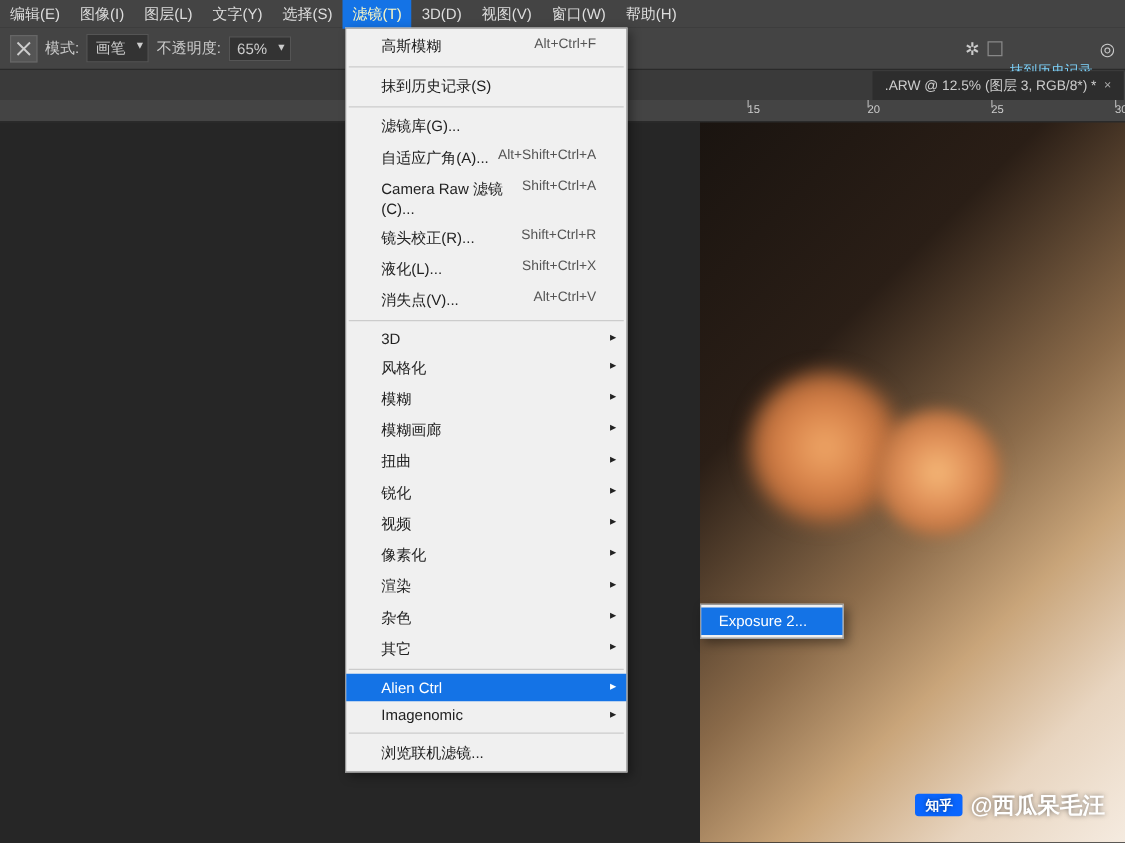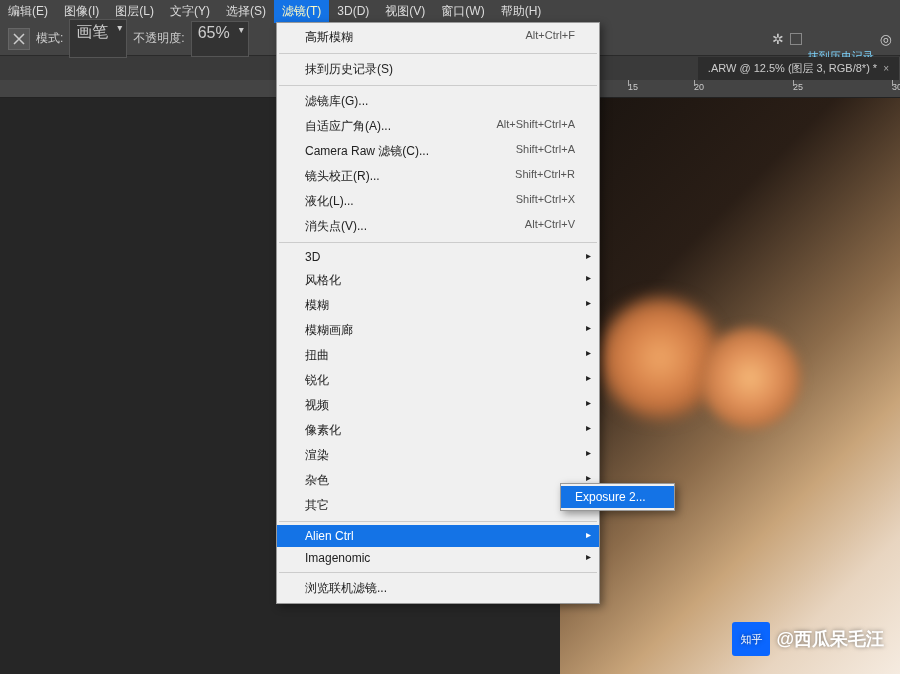--- a/index.html
+++ b/index.html
@@ -5,53 +5,53 @@
     * { margin: 0; padding: 0; box-sizing: border-box; font-family: "Microsoft YaHei", Arial, sans-serif; }
     body { background: #2a2a2a; color: #ccc; font-size: 12px; width: 900px; height: 674px; overflow: hidden; position: relative; }
     
     .menubar { background: #444; height: 22px; display: flex; align-items: center; padding-left: 0; }
     .menubar-item { padding: 3px 8px; cursor: default; color: #ddd; font-size: 12px; }
     .menubar-item.active { background: #1473e6; color: #fef9c3; }
     
     .toolbar { background: #444; height: 34px; display: flex; align-items: center; padding: 0 8px; gap: 6px; border-bottom: 1px solid #2a2a2a; }
     .toolbar-icon { width: 22px; height: 22px; background: #555; border: 1px solid #666; display: flex; align-items: center; justify-content: center; }
     .toolbar-label { color: #ccc; font-size: 12px; }
-    .toolbar-dropdown { background: #333; border: 1px solid #555; padding: 2px 18px 14px 6px; color: #ccc; font-size: 16px; position: relative; }
+    .toolbar-dropdown { background: #333; border: 1px solid #555; padding: 2px 18px 2px 6px; color: #ccc; font-size: 12px; position: relative; }
     .toolbar-dropdown::after { content: "▾"; position: absolute; right: 4px; top: 2px; font-size: 10px; }
     .toolbar-gear { color: #ccc; font-size: 14px; margin-left: auto; }
     .checkbox-empty { width: 12px; height: 12px; border: 1px solid #888; display: inline-block; vertical-align: middle; }
     .toolbar-checklabel { color: #7dd3fc; font-size: 11px; margin-top: 36px; }
     .toolbar-target { color: #ccc; font-size: 14px; }
     
     .tab-bar { background: #3a3a3a; height: 24px; display: flex; align-items: center; padding-left: 0; justify-content: flex-end; }
     .tab { background: #2d2d2d; padding: 4px 10px; color: #ccc; font-size: 11px; border-right: 1px solid #444; display: flex; align-items: center; gap: 6px; }
     .tab-close { font-size: 10px; color: #aaa; }
     
     .ruler-h { background: #444; height: 18px; position: relative; border-bottom: 1px solid #222; }
     .ruler-tick { position: absolute; top: 0; color: #ccc; font-size: 9px; padding-top: 2px; }
     .ruler-tick::before { content: ""; position: absolute; left: 0; top: 0; width: 1px; height: 6px; background: #aaa; }
     
     .canvas-area { position: relative; background: #262626; height: 576px; }
     .photo { position: absolute; left: 560px; top: 0; width: 340px; height: 576px; background: linear-gradient(135deg, #1a1410 0%, #2a1e16 30%, #8b6b4a 55%, #c9a57a 70%, #e8d5c0 85%, #f5ebe0 100%); }
     .photo::before { content: ""; position: absolute; left: 40px; top: 200px; width: 120px; height: 120px; background: radial-gradient(circle, #f0a868 0%, #d8834a 40%, #a05a2e 80%, transparent 100%); border-radius: 50%; filter: blur(8px); }
     .photo::after { content: ""; position: absolute; left: 140px; top: 230px; width: 100px; height: 100px; background: radial-gradient(circle, #f5b878 0%, #e09058 40%, #b06838 80%, transparent 100%); border-radius: 50%; filter: blur(6px); }
     
-    .dropdown-menu { position: absolute; left: 276px; top: 22px; width: 324px; background: #f0f0f0; border: 1px solid #999; box-shadow: 3px 3px 8px rgba(0,0,0,0.4); z-index: 100; padding: 2px 0; }
+    .dropdown-menu { position: absolute; left: 276px; top: 22px; width: 226px; background: #f0f0f0; border: 1px solid #999; box-shadow: 3px 3px 8px rgba(0,0,0,0.4); z-index: 100; padding: 2px 0; }
     .menu-row { display: flex; justify-content: space-between; padding: 4px 24px 4px 28px; color: #222; font-size: 12px; cursor: default; position: relative; }
     .menu-row.highlighted { background: #1473e6; color: #fff; }
     .menu-row.submenu::after { content: "▸"; position: absolute; right: 8px; top: 4px; font-size: 10px; }
     .menu-row.highlighted.submenu::after { color: #fff; }
     .menu-sep { height: 1px; background: #ccc; margin: 3px 2px; }
     .menu-shortcut { color: #555; font-size: 11px; }
     
     .flyout { position: absolute; left: 560px; top: 483px; width: 115px; background: #f0f0f0; border: 1px solid #999; box-shadow: 3px 3px 8px rgba(0,0,0,0.4); z-index: 101; padding: 2px 0; }
     .flyout .menu-row { padding: 4px 14px; }
     
     .watermark { position: absolute; right: 16px; bottom: 18px; color: #fff; font-size: 18px; font-weight: bold; text-shadow: 0 0 4px rgba(0,0,0,0.5); display: flex; align-items: center; gap: 6px; }
-    .watermark-logo { background: #0a66ff; color: #fff; width: 38px; height: 34px; font-size: 11px; display: inline-flex; align-items: center; justify-content: center; border-radius: 3px; font-weight: normal; text-align: center; }
+    .watermark-logo { background: #0a66ff; color: #fff; width: 38px; height: 18px; font-size: 11px; display: inline-flex; align-items: center; justify-content: center; border-radius: 3px; font-weight: bold; text-align: center; }
   </style>
 </head>
 <body>
 
 <div class="menubar">
   <div class="menubar-item">编辑(E)</div>
   <div class="menubar-item">图像(I)</div>
   <div class="menubar-item">图层(L)</div>
   <div class="menubar-item">文字(Y)</div>
   <div class="menubar-item">选择(S)</div>
@@ -79,21 +79,21 @@
 </div>
 
 <div class="tab-bar">
   <div class="tab">
     <span>.ARW @ 12.5% (图层 3, RGB/8*) *</span>
     <span class="tab-close">×</span>
   </div>
 </div>
 
 <div class="ruler-h">
-  <span class="ruler-tick" style="left:628px">15</span>
+  <span class="ruler-tick" style="left:598px">15</span>
   <span class="ruler-tick" style="left:694px">20</span>
   <span class="ruler-tick" style="left:793px">25</span>
   <span class="ruler-tick" style="left:892px">30</span>
 </div>
 
 <div class="canvas-area">
   <div class="photo"></div>
   <div class="watermark">
     <span class="watermark-logo">知乎</span>
     <span>@西瓜呆毛汪</span>

